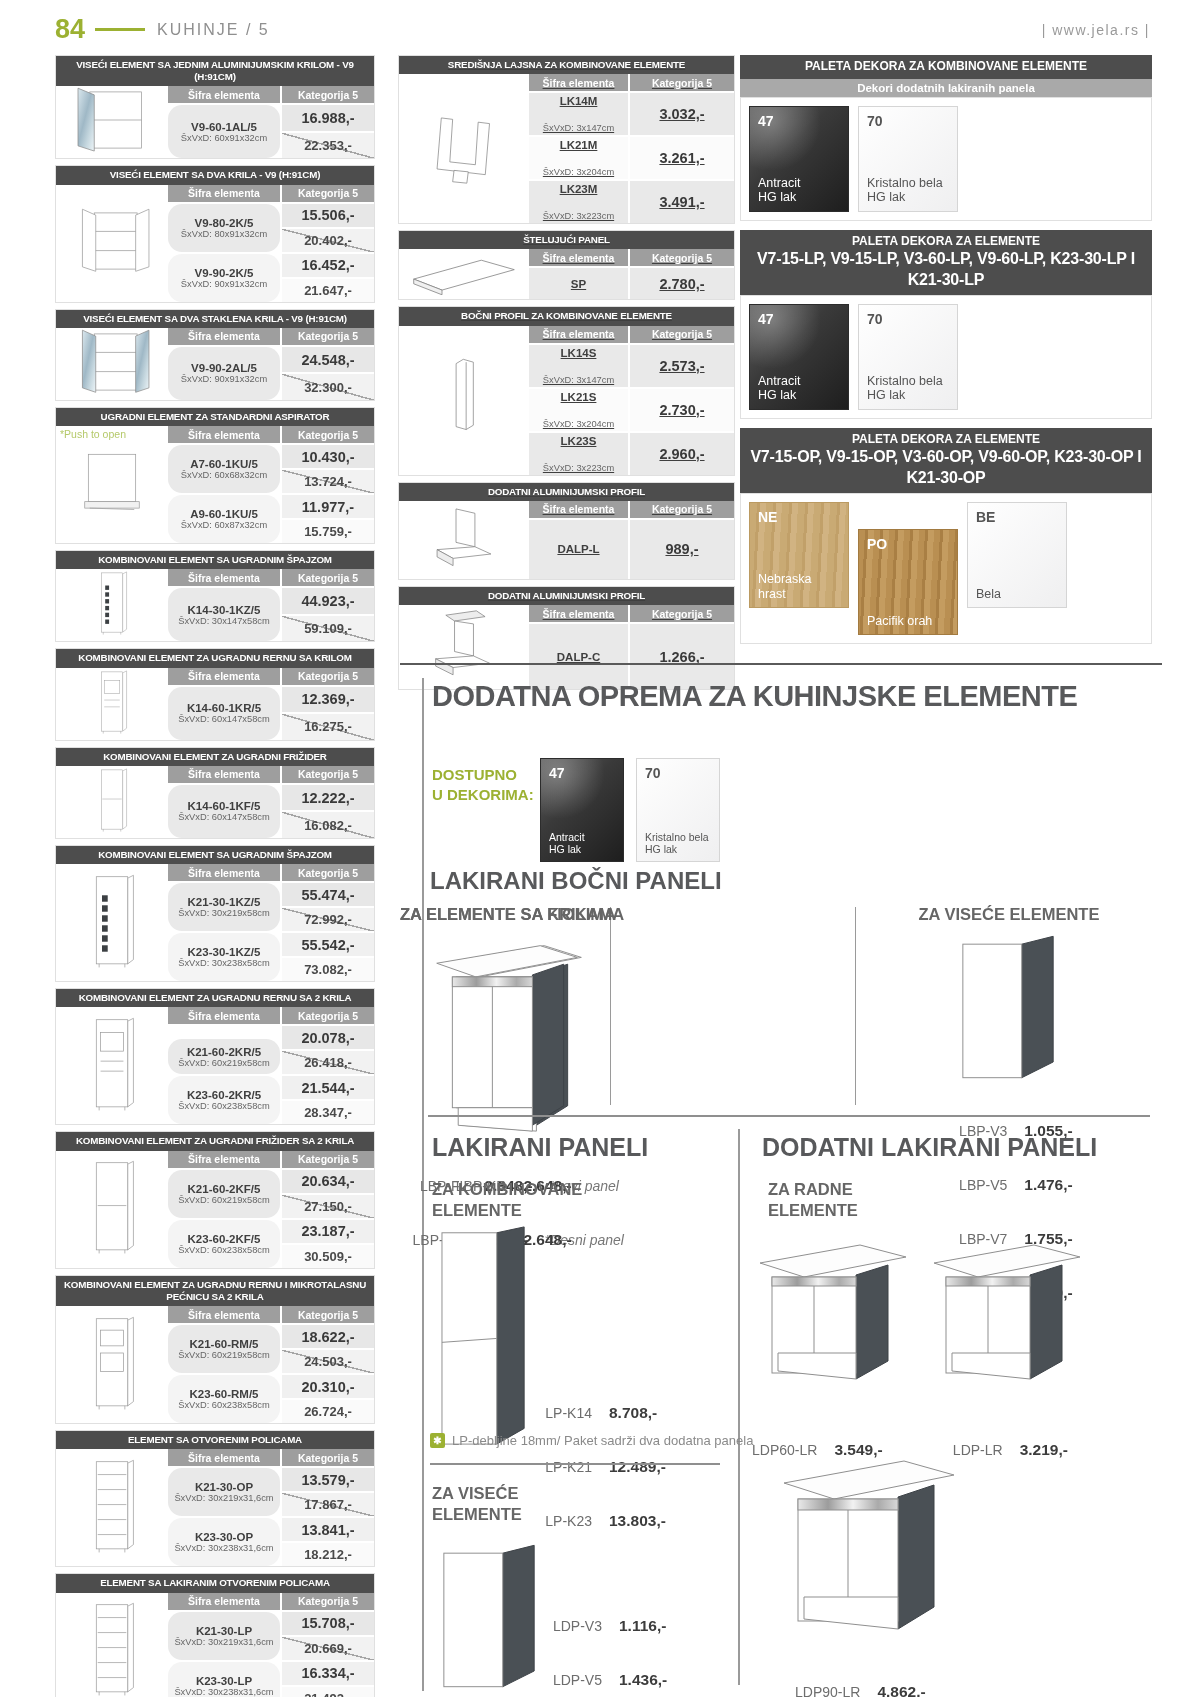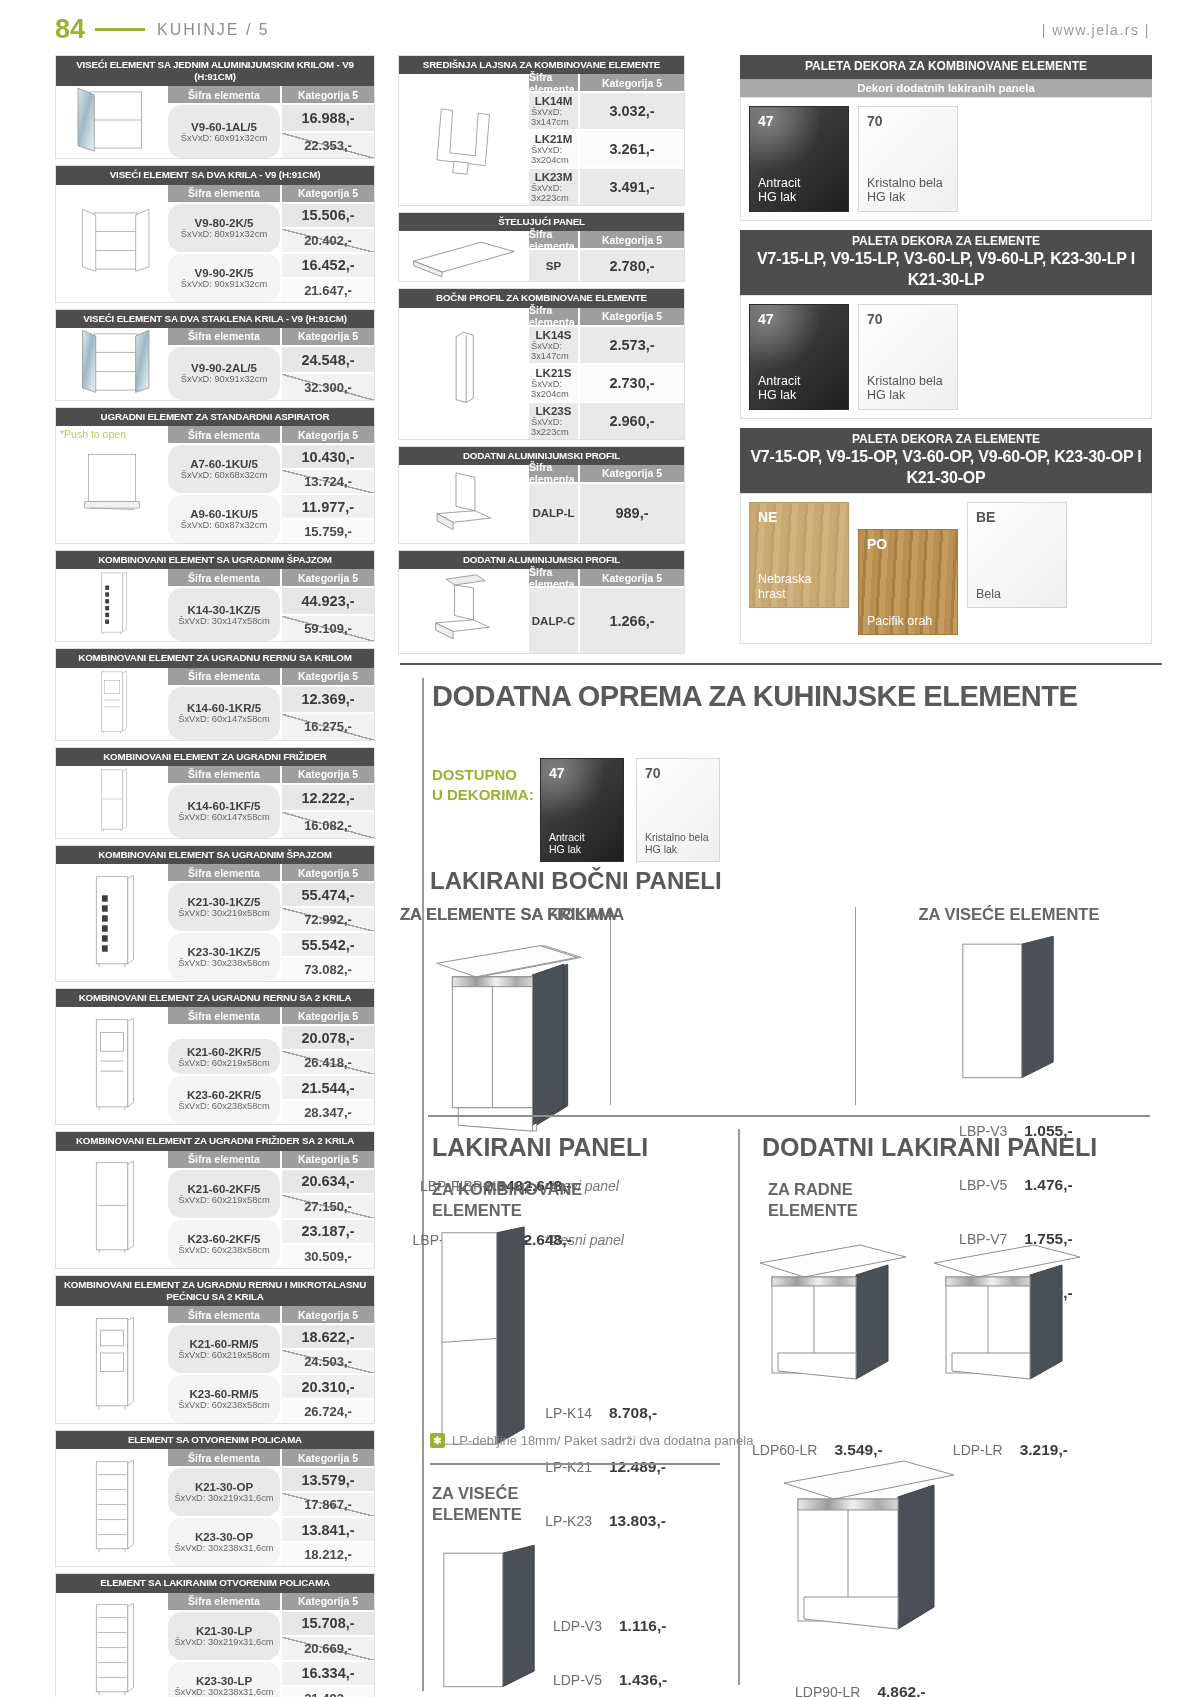--- a/index.html
+++ b/index.html
@@ -7,21 +7,21 @@
         font-family:"Liberation Sans",sans-serif;overflow:hidden;margin:0 auto;
         --accent:#9cb132;color:#3f3f3f;}
   
   .hdr-bar{position:absolute;top:14px;left:55px;right:50px;display:flex;align-items:center;}
   .pgnum{font-size:27px;font-weight:800;color:var(--accent);}
   .hdr-rule{width:50px;height:3px;background:var(--accent);margin:0 12px 0 10px;}
   .hdr-sec{font-size:16px;color:#8f8f8f;letter-spacing:2px;}
   .hdr-site{margin-left:auto;font-size:14px;color:#9a9a9a;letter-spacing:1.5px;}
   
   .colL{position:absolute;left:55px;top:55px;width:320px;}
-  .colM{position:absolute;left:398px;top:55px;width:287px;}
+  .colM{position:absolute;left:398px;top:55px;width:337px;text-decoration:underline;}
   .colR{position:absolute;left:740px;top:55px;width:412px;}
   
   .ptable{margin-bottom:6px;border:1px solid #e0e0e0;background:#fff;}
   .ptitle{background:#4d4d4d;color:#fff;font-weight:700;font-size:9.8px;letter-spacing:-0.2px;
           text-align:center;padding:3px 2px;line-height:1.25;}
   .pbody{display:flex;background:#fff;}
   .pimg{width:112px;flex:0 0 112px;display:flex;align-items:center;justify-content:center;
         position:relative;background:#fff;}
   .colM .pimg{width:130px;flex:0 0 130px;}
   .pushnote{position:absolute;top:2px;left:4px;color:#b5c96a;font-size:10.5px;}
@@ -33,21 +33,21 @@
   .pcode{background:#e9e9e9;display:flex;flex-direction:column;align-items:center;justify-content:center;padding:2px;border-radius:14px;}
   .pcode .code{font-weight:700;font-size:11.5px;color:#3f3f3f;}
   .pcode .dim{font-size:9.3px;color:#666;}
   .pprice{background:#e7e7e7;display:flex;align-items:center;justify-content:center;
           font-weight:700;font-size:14.5px;color:#3a3a3a;}
   .pold{background:#f2f2f2;display:flex;align-items:center;justify-content:center;
         font-weight:600;font-size:13px;color:#4a4a4a;
         background-image:linear-gradient(to right top,transparent calc(50% - 1px),#a5a5a5 calc(50% - 1px),#a5a5a5 calc(50% + 0.5px),transparent calc(50% + 0.5px));}
   .pcode.alt{background:#f4f4f4;}  .pprice.alt{background:#f0f0f0;}  .pold.alt{background:#fafafa;}
   
-  .mrow-code{display:flex;flex-direction:column;align-items:center;justify-content:center;padding:2px;}
+  .mrow-code{display:flex;flex-direction:column;align-items:center;justify-content:center;padding:2px;gap:16px;}
   .mrow-code .code{font-weight:700;font-size:11.5px;}  .mrow-code .dim{font-size:9.3px;color:#666;}
   .mrow-price{display:flex;align-items:center;justify-content:center;font-weight:700;font-size:14.5px;color:#3a3a3a;}
   .mbg0{background:#e9e9e9;} .mbg1{background:#fbfbfb;}
   
   .palette{margin-bottom:9px;}
   .palttl{background:#4d4d4d;color:#fff;text-align:center;font-weight:700;font-size:12px;padding:4px 2px;line-height:1.3;}
   .palttl .codes{font-size:16px;letter-spacing:-0.2px;}
   .palsub{background:#a9a9a9;color:#fff;text-align:center;font-weight:700;font-size:11.5px;padding:3px;}
   .palbody{border:1px solid #e0e0e0;background:#fff;padding:8px;display:flex;gap:9px;}
   .swatch{width:82px;height:92px;padding:6px 8px;display:flex;flex-direction:column;

